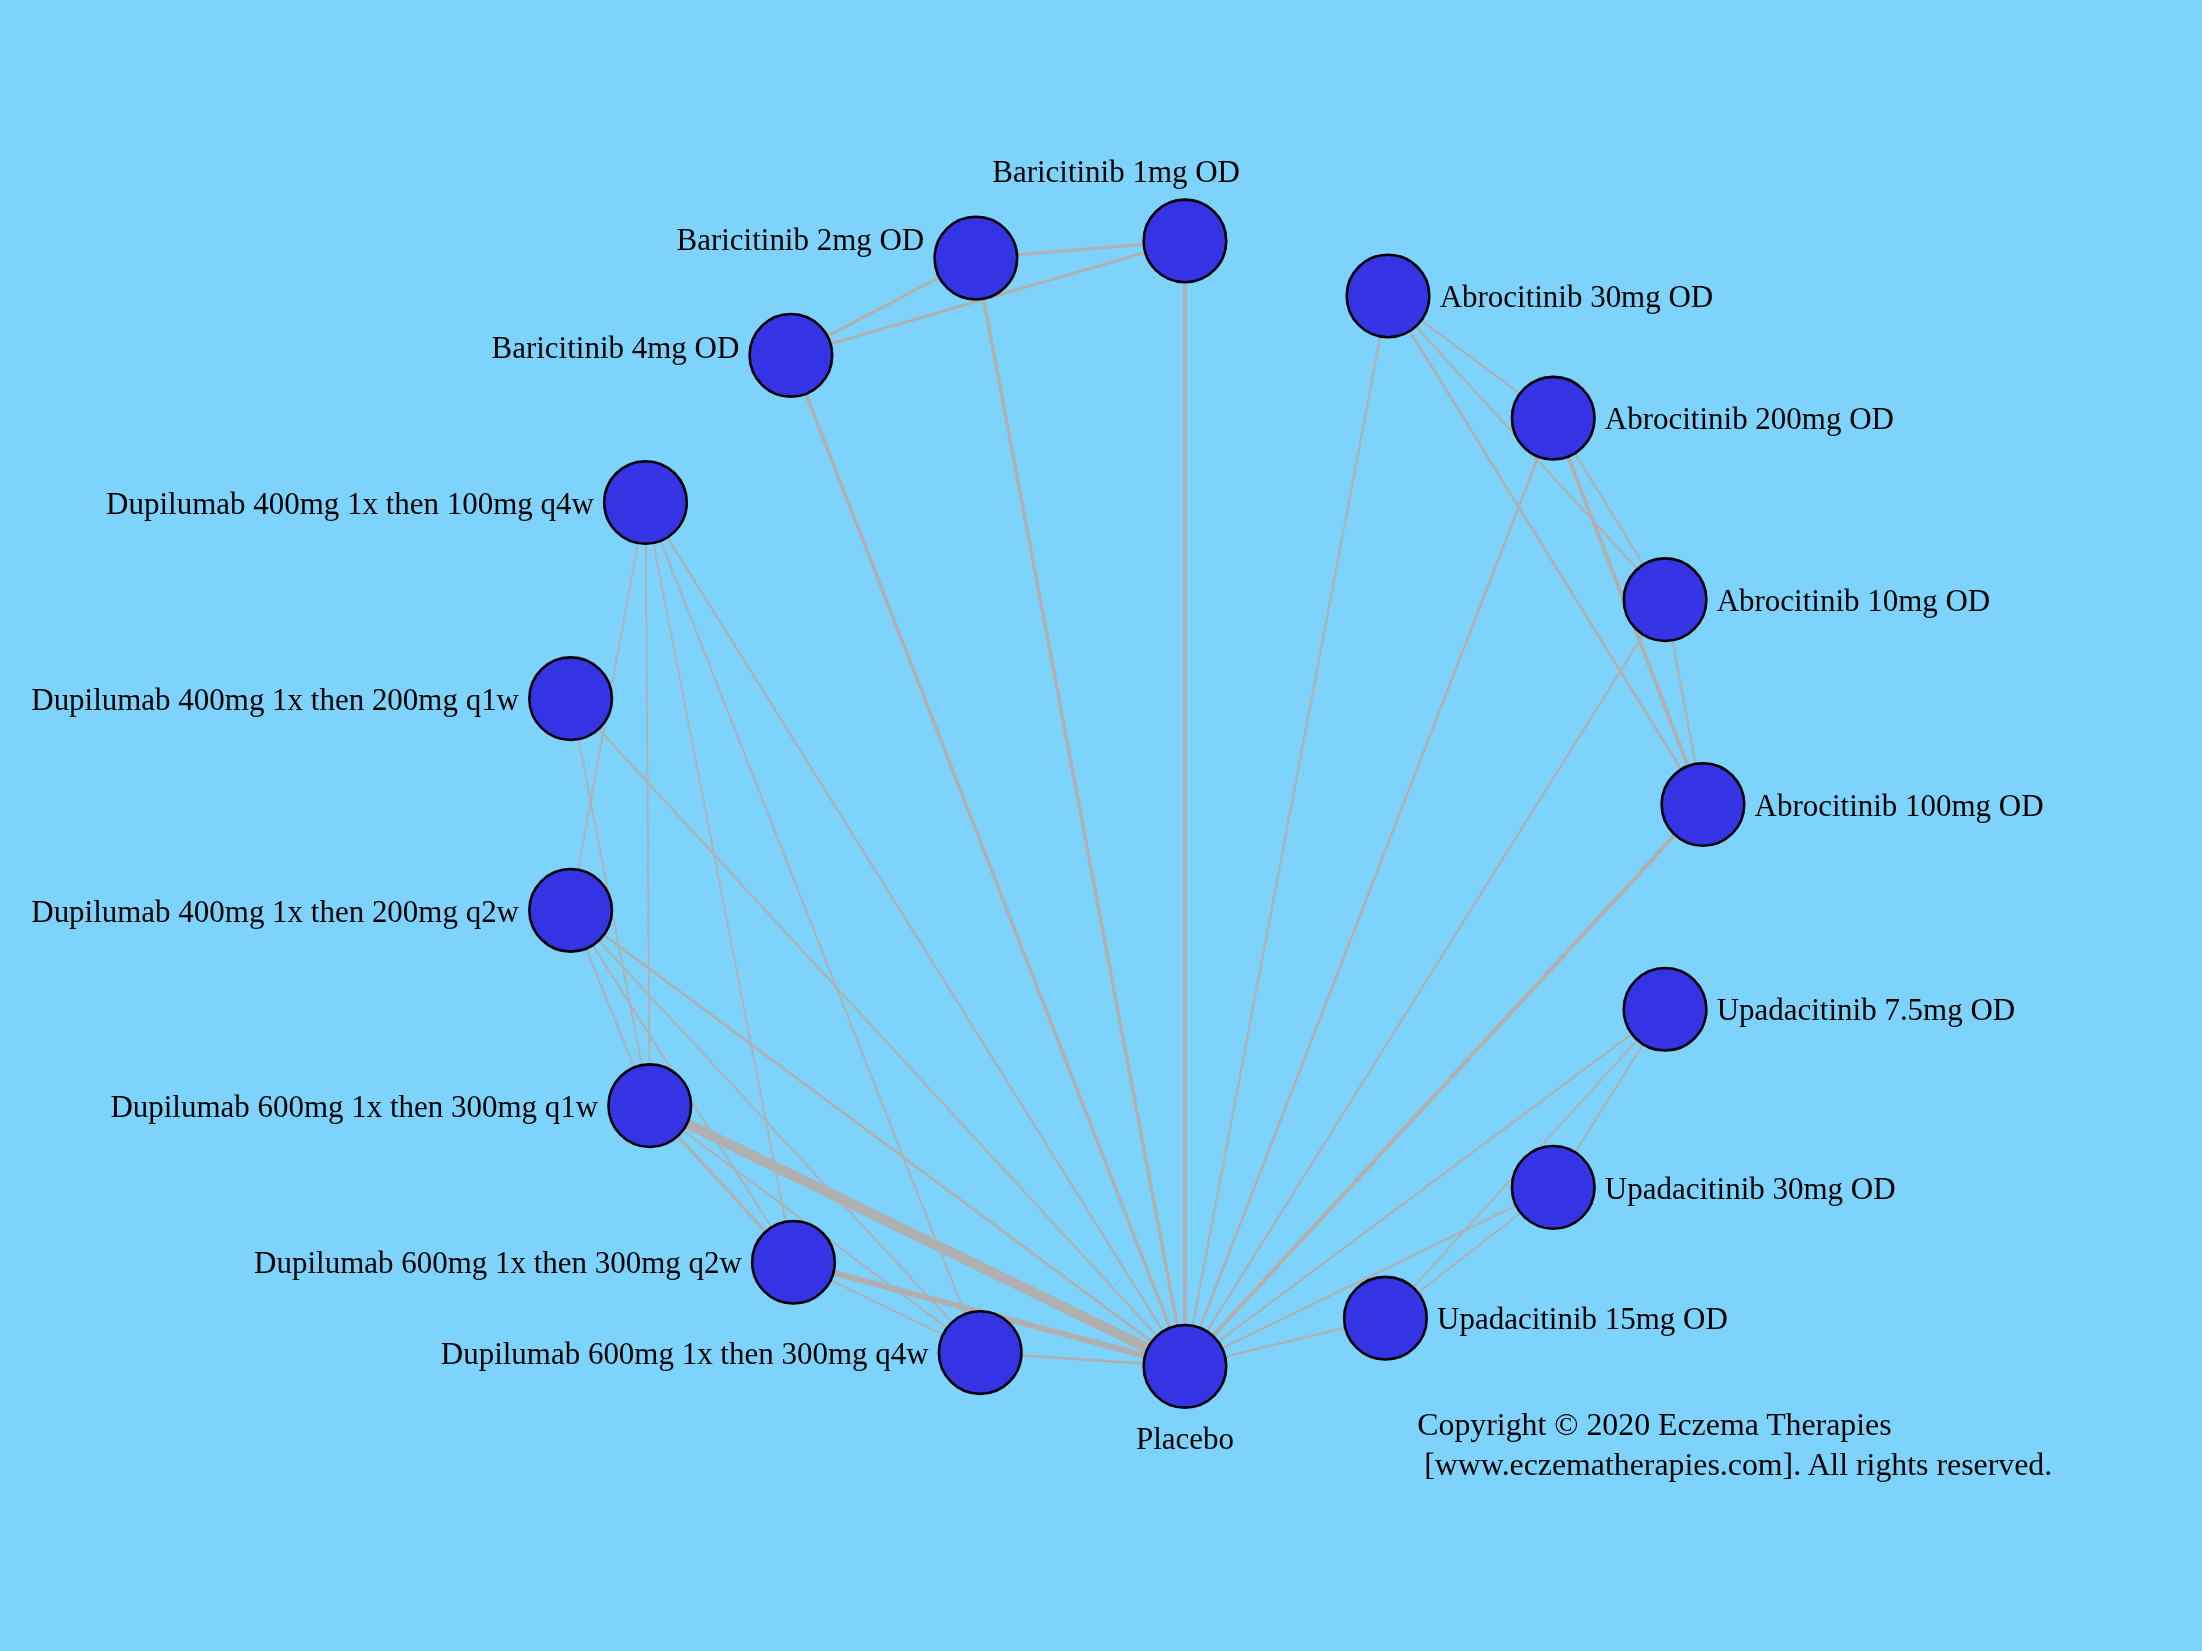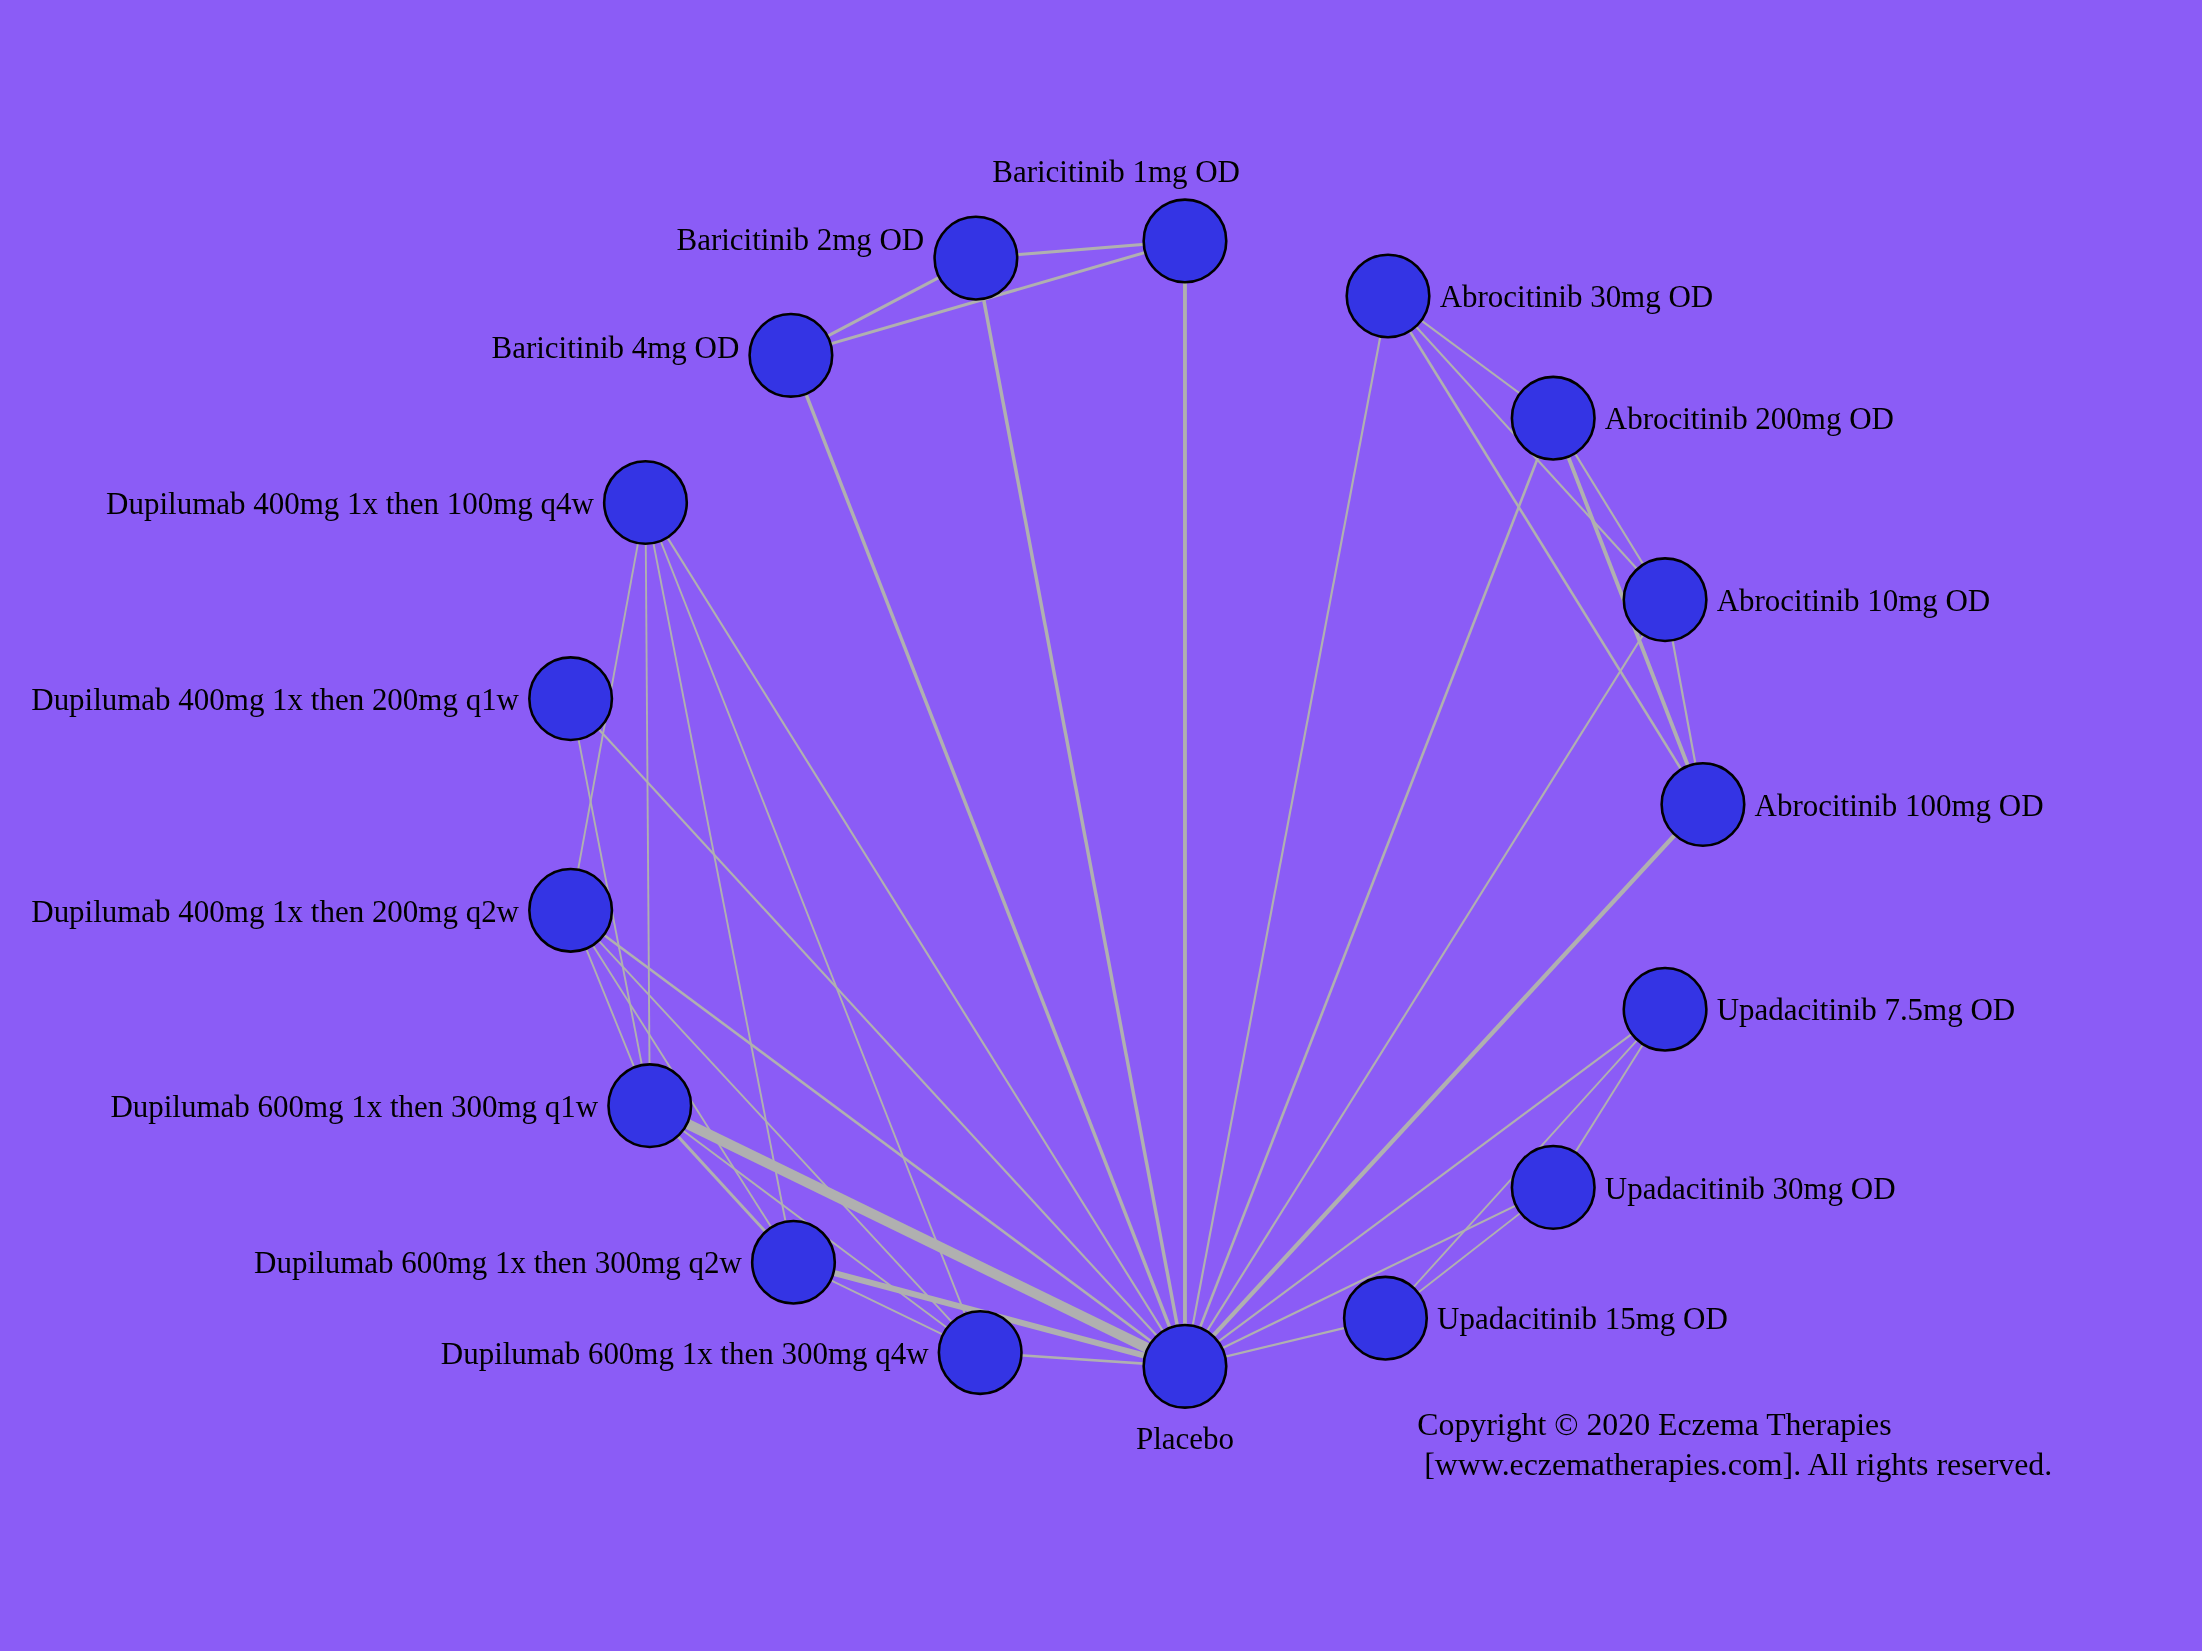--- a/index.html
+++ b/index.html
@@ -1,16 +1,16 @@
 <!DOCTYPE html>
 <html style="font-size:13.8px"><head>
 <meta charset="utf-8">
 <style>
   html,body{margin:0;padding:0;background:#ffffff;}
-  .canvas{position:relative;width:2203px;height:1652px;background:#8b5cf6;overflow:hidden;}
+  .canvas{position:relative;width:2203px;height:1652px;background:#7dd3fc;overflow:hidden;}
   svg{display:block;}
   text{font-family:"Liberation Serif","DejaVu Serif",serif;fill:#000000;}
   .lbl{font-size:36px;}
   .copy{font-size:37px;}
 </style>
 </head>
 <body>
 
 <div class="canvas">
   <svg id="net" width="2203" height="1652" viewBox="0 0 2560 1920" xmlns="http://www.w3.org/2000/svg">

